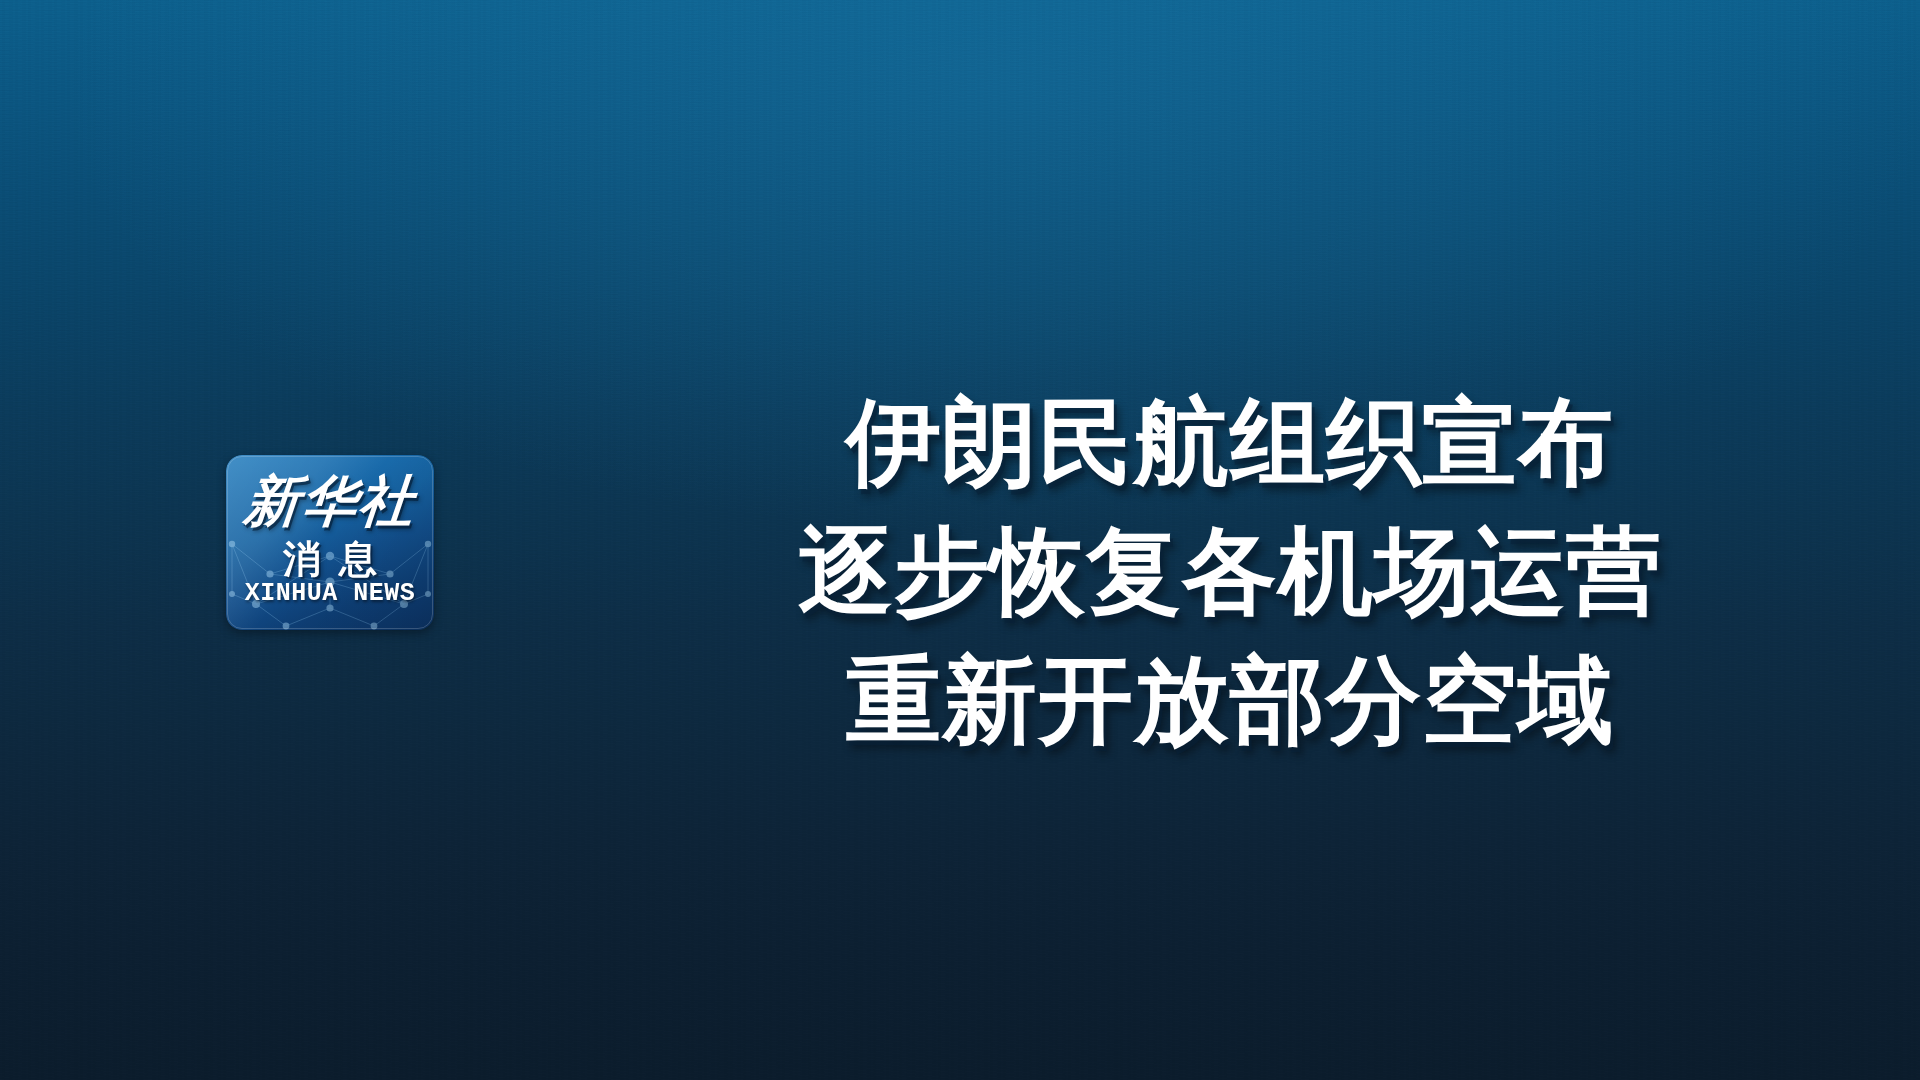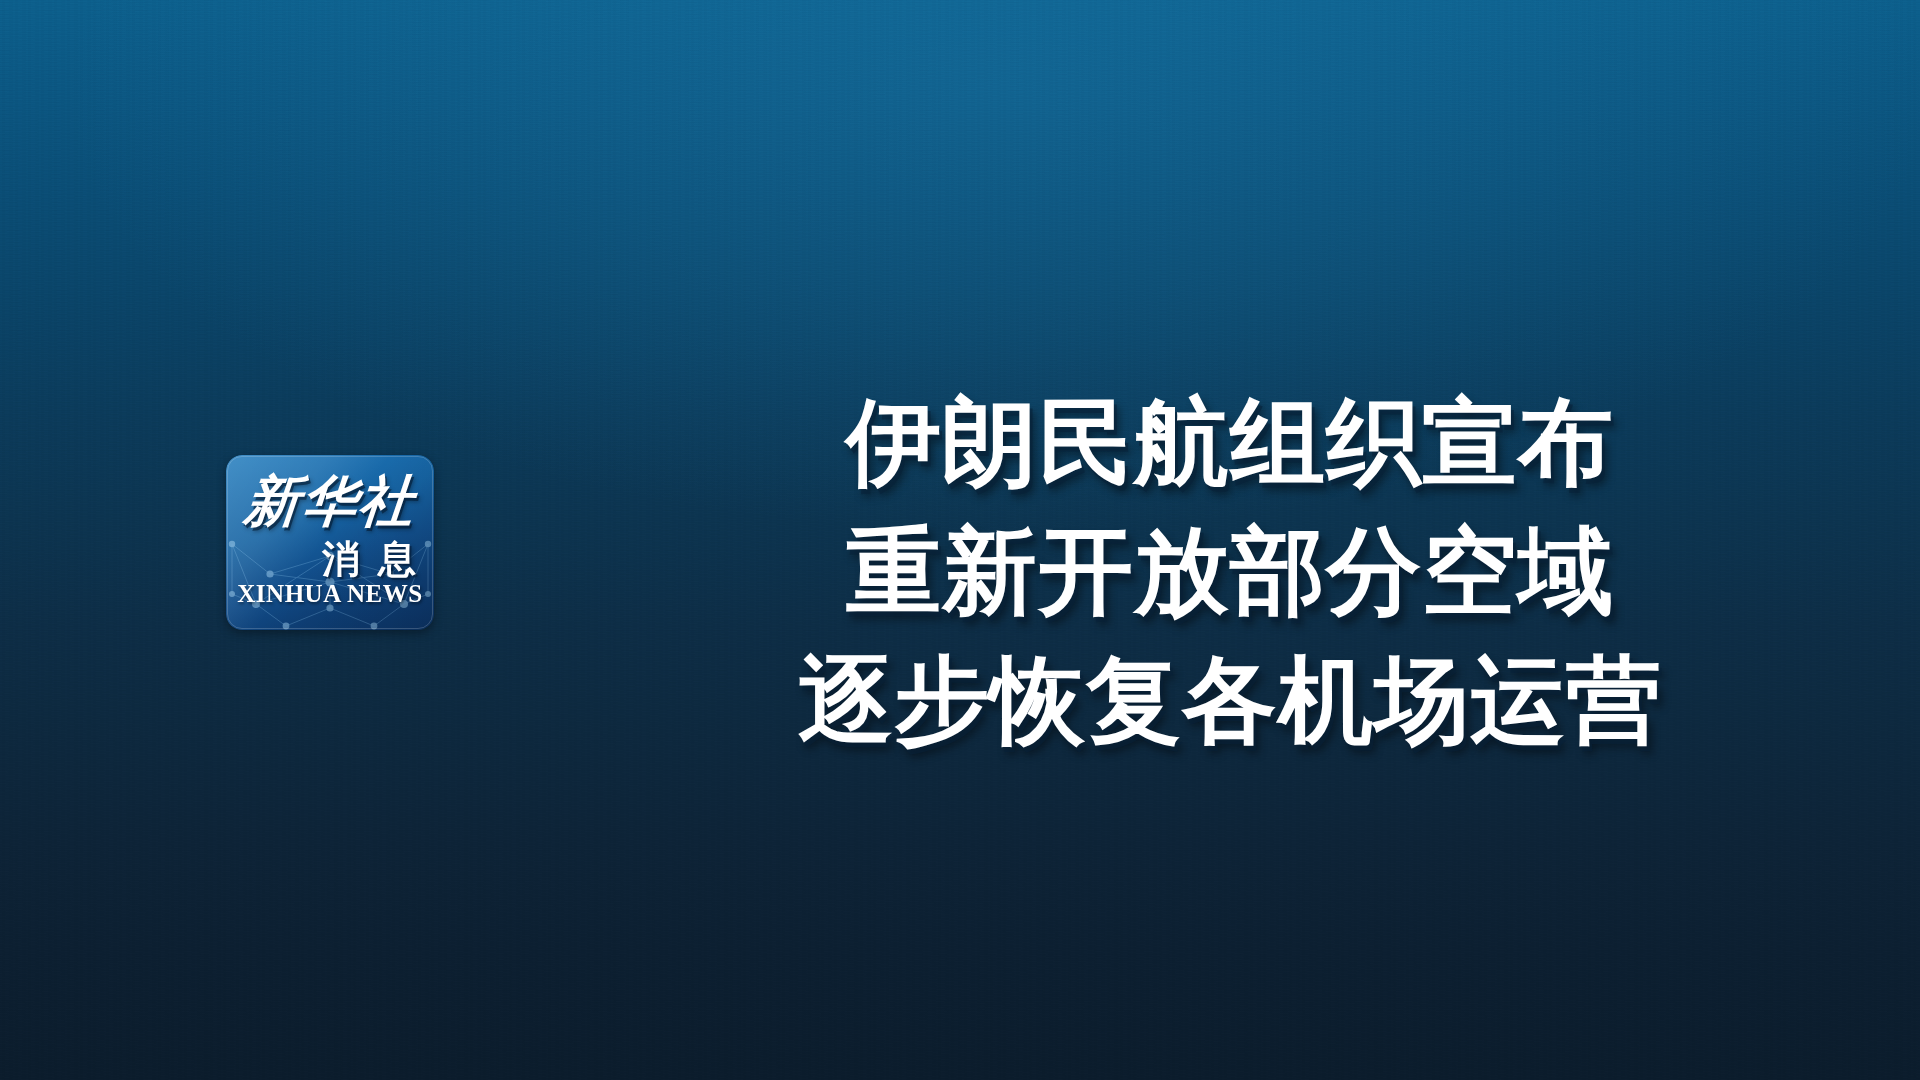--- a/index.html
+++ b/index.html
@@ -158,39 +158,39 @@
     text-shadow: 2px 3px 0 rgba(4,26,52,0.60),
                  3px 4px 4px rgba(0,0,0,0.35);
     white-space: nowrap;
     transform: skewX(-5deg);
   }
   .logo-cn-sub {
     position: absolute;
     left: 0; right: 0;
     top: 82px;
     height: 46px;
-    text-align: right;
+    text-align: center;
     color: #ffffff;
     font-family: "DejaVu Serif", "Liberation Serif", serif;
     font-size: 38px;
     font-weight: 700;
     letter-spacing: 18px;
     text-indent: 18px;
     line-height: 44px;
     text-shadow: 2px 2px 0 rgba(4,26,52,0.55),
                  3px 3px 4px rgba(0,0,0,0.30);
     white-space: nowrap;
   }
   .logo-en {
     position: absolute;
     left: 0; right: 0;
     bottom: 22px;
     text-align: center;
     color: #ffffff;
-    font-family: Liberation Serif, serif;
+    font-family: Liberation Mono, monospace;
     font-size: 25px;
     font-weight: 700;
     letter-spacing: 0.5px;
     text-shadow: 1px 2px 3px rgba(0,0,0,0.45);
     white-space: nowrap;
   }
 
   
   .headline {
     position: absolute;
@@ -257,17 +257,17 @@
     <div class="logo-sheen"></div>
     <div class="logo-inner-border"></div>
 
     <div class="logo-cn-main">新华社</div>
     <div class="logo-cn-sub">消息</div>
     <div class="logo-en">XINHUA NEWS</div>
   </div>
 
   <div class="headline">
     <div class="headline-line">伊朗民航组织宣布</div>
+    <div class="headline-line">逐步恢复各机场运营</div>
     <div class="headline-line">重新开放部分空域</div>
-    <div class="headline-line">逐步恢复各机场运营</div>
   </div>
 
 </div>
 
 </body></html>

